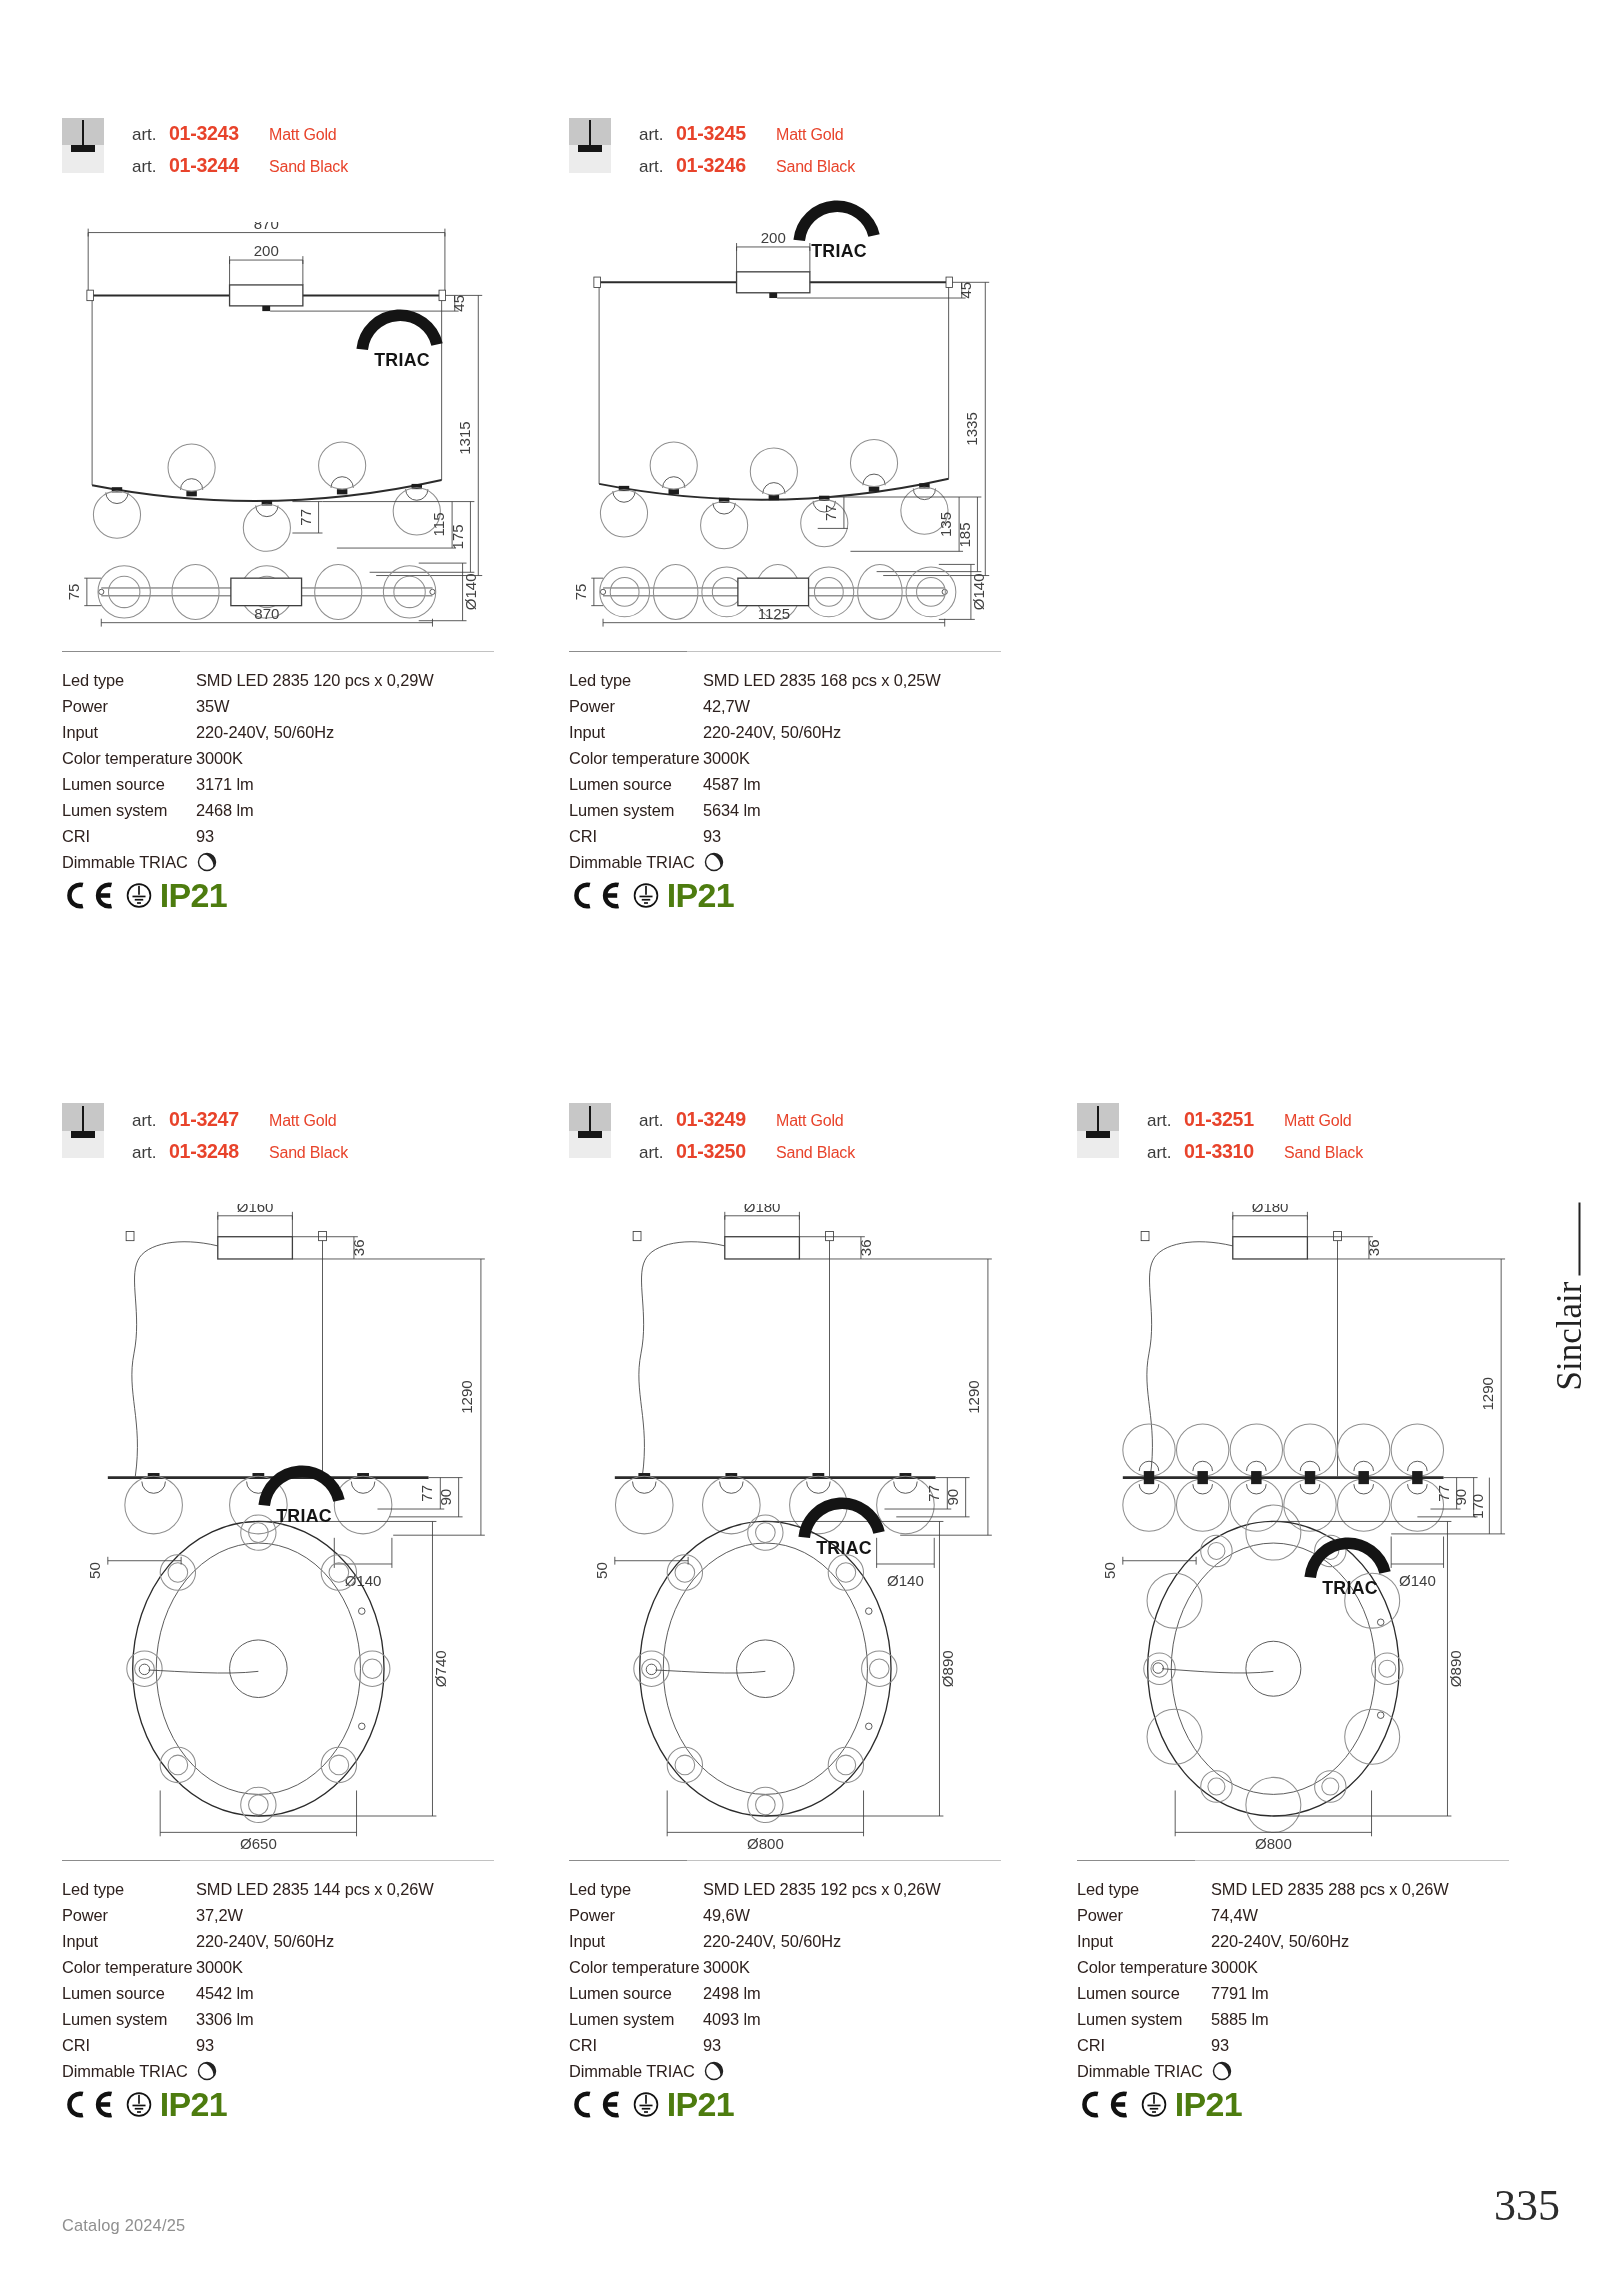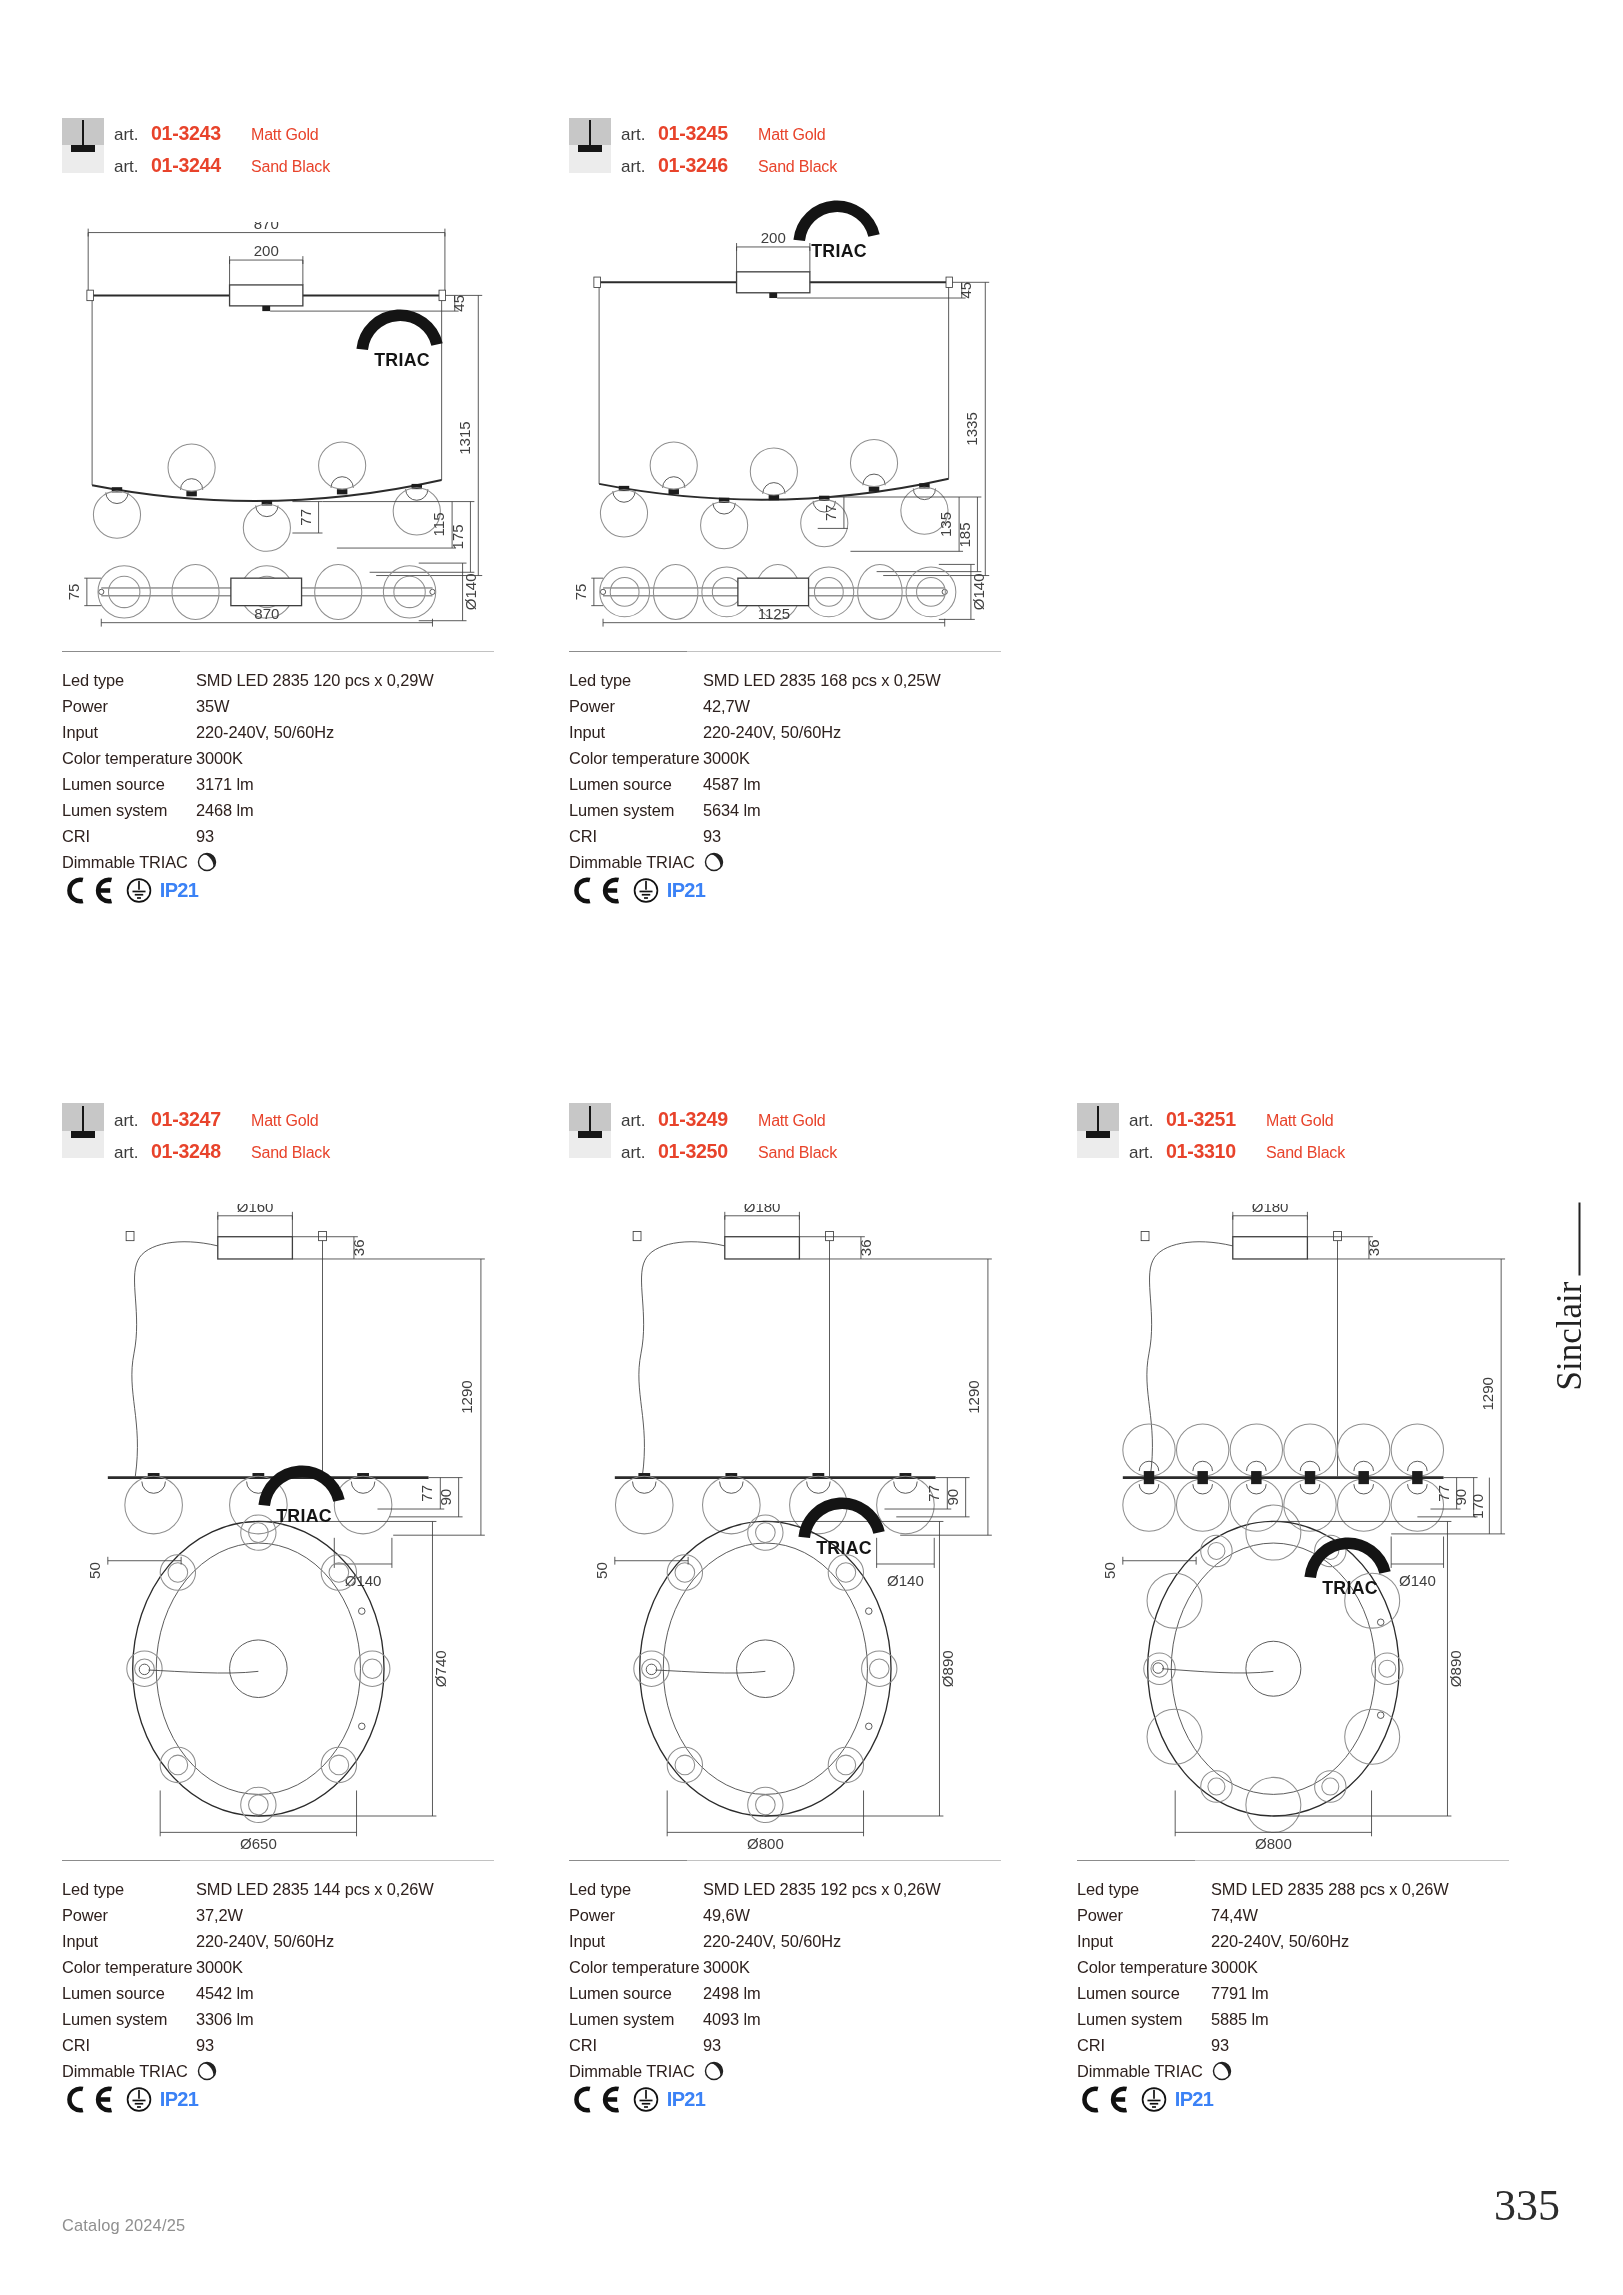--- a/index.html
+++ b/index.html
@@ -20,21 +20,21 @@
   .p4{left:569px;top:1067px;height:1087px}
   .p5{left:1077px;top:1067px;height:1087px}
 
   .hdr{position:absolute;left:0;display:flex;align-items:flex-start}
   .p1 .hdr,.p2 .hdr{top:19.6px}
   .p3 .hdr,.p4 .hdr,.p5 .hdr{top:36px}
   .hdr-icon{width:42px;height:55px;position:relative;background:#ececec;flex:0 0 auto}
   .hdr-icon .ictop{position:absolute;top:0;left:0;right:0;height:27.5px;background:#c7c7c7}
   .hdr-icon .stem{position:absolute;left:20px;top:2.6px;width:2px;height:26px;background:#161616}
   .hdr-icon .plate{position:absolute;left:9.2px;top:27.5px;width:23.6px;height:7.2px;background:#161616}
-  .art-lines{margin-left:10px;display:flex;flex-direction:column;gap:9.2px;padding-top:4.6px}
+  .art-lines{margin-left:28px;display:flex;flex-direction:column;gap:9.2px;padding-top:4.6px}
   .art-row{display:flex;align-items:baseline;white-space:nowrap}
   .art-label{font-size:17px;color:#3b3b3b;width:37px}
   .art-code{font-size:19.6px;font-weight:700;color:var(--red);width:100px;letter-spacing:-0.3px}
   .art-finish{font-size:16px;color:var(--red);letter-spacing:-0.2px}
 
   .drawing{position:absolute;left:0}
   .p1 .drawing,.p2 .drawing{top:124px}
   .p3 .drawing,.p4 .drawing,.p5 .drawing{top:137px}
 
   svg .dim{font-family:"Liberation Sans",sans-serif;font-size:23px;fill:var(--dim)}
@@ -58,21 +58,21 @@
   .p1 .spec,.p2 .spec{top:553px}
   .p3 .spec,.p4 .spec,.p5 .spec{top:793px}
   .spec-rule{height:1.3px;background:linear-gradient(to right,#8c8c8c 0 118px,#c2c2c2 118px);margin-bottom:14.4px}
   .spec-row{display:grid;grid-template-columns:134px 1fr;font-size:16.4px;line-height:26px;color:var(--ink);letter-spacing:-0.1px}
   .spec-row .v{white-space:nowrap}
   .dim-icon{width:22px;height:22px;margin-top:2.6px}
 
   .certs{position:absolute;left:0;display:flex;align-items:center;gap:5.9px}
   .p1 .certs,.p2 .certs{top:778px}
   .p3 .certs,.p4 .certs,.p5 .certs{top:1018px}
-  .ip{font-size:20px;font-weight:800;letter-spacing:-0.7px;color:#3b82f6}
+  .ip{font-size:34px;font-weight:800;letter-spacing:-0.7px;color:#4d7c0f}
 
   .side-label{
     position:absolute;left:1407px;top:1206px;width:327px;height:42px;
     transform:rotate(-90deg);
     display:flex;align-items:baseline;
     font-family:"Liberation Serif",serif;font-size:35px;color:#222;
   }
   .side-label .rule{display:inline-block;width:73px;border-bottom:2px solid #222;margin-left:6.5px}
 
   .footer-left{position:absolute;left:62px;top:2216px;font-size:16.4px;color:#8f8f8f;letter-spacing:0.2px}

